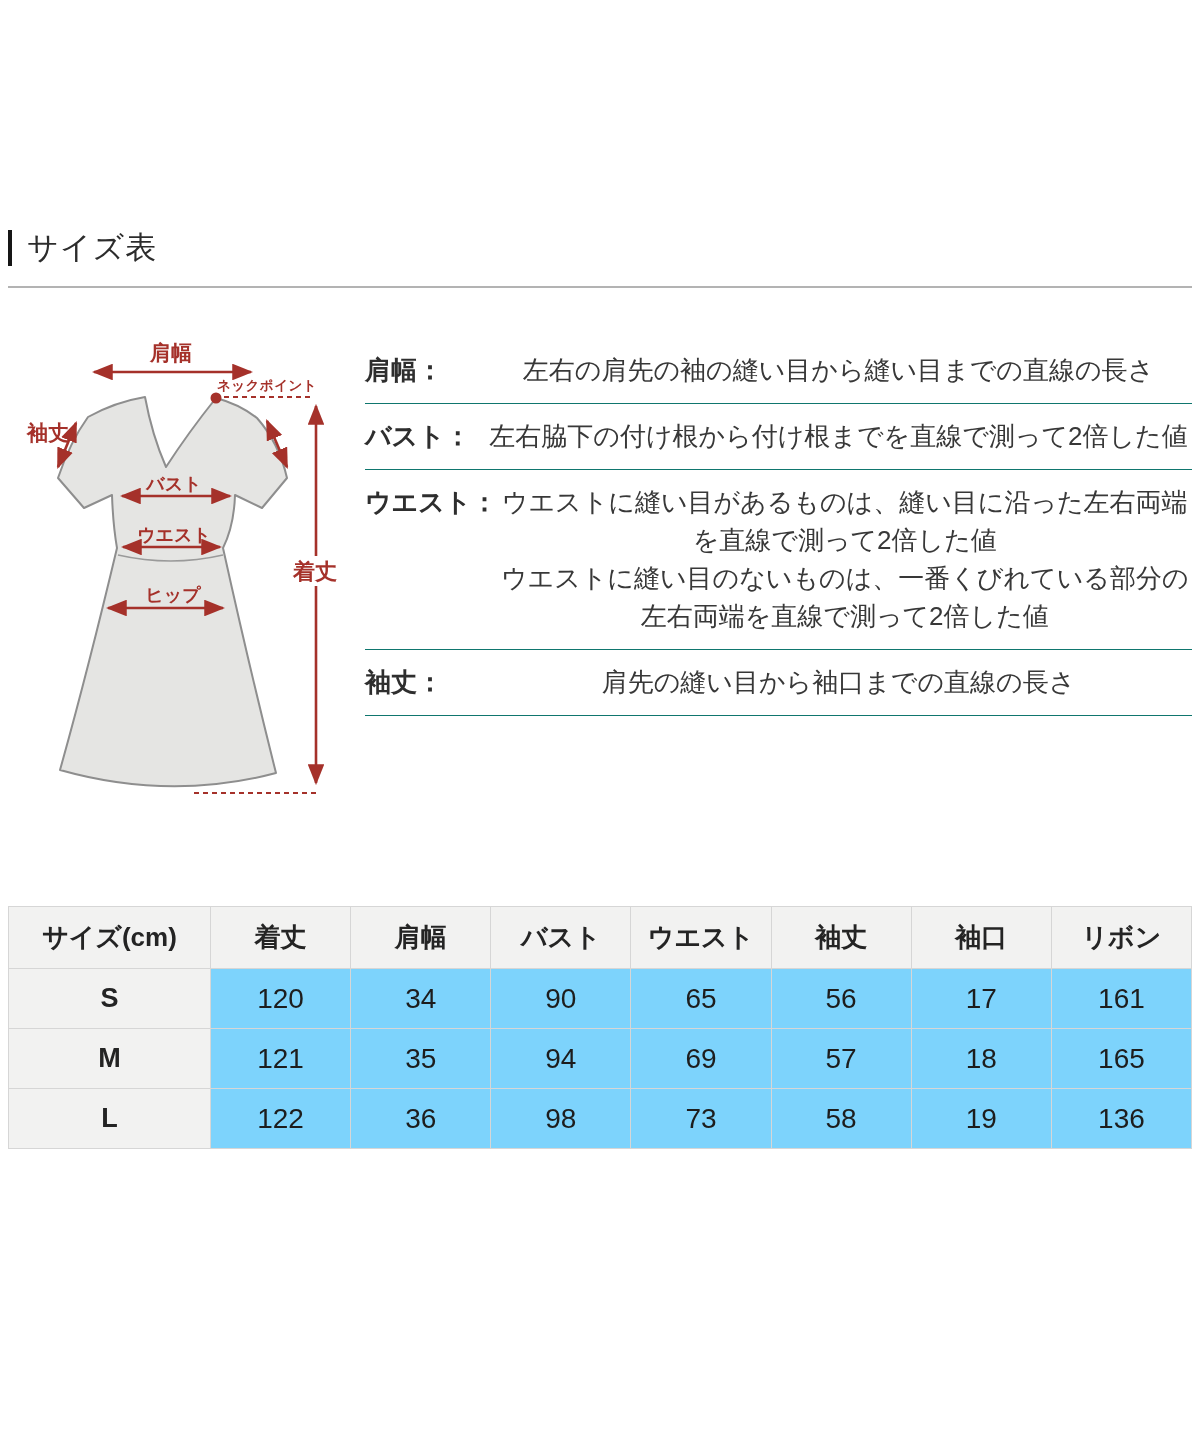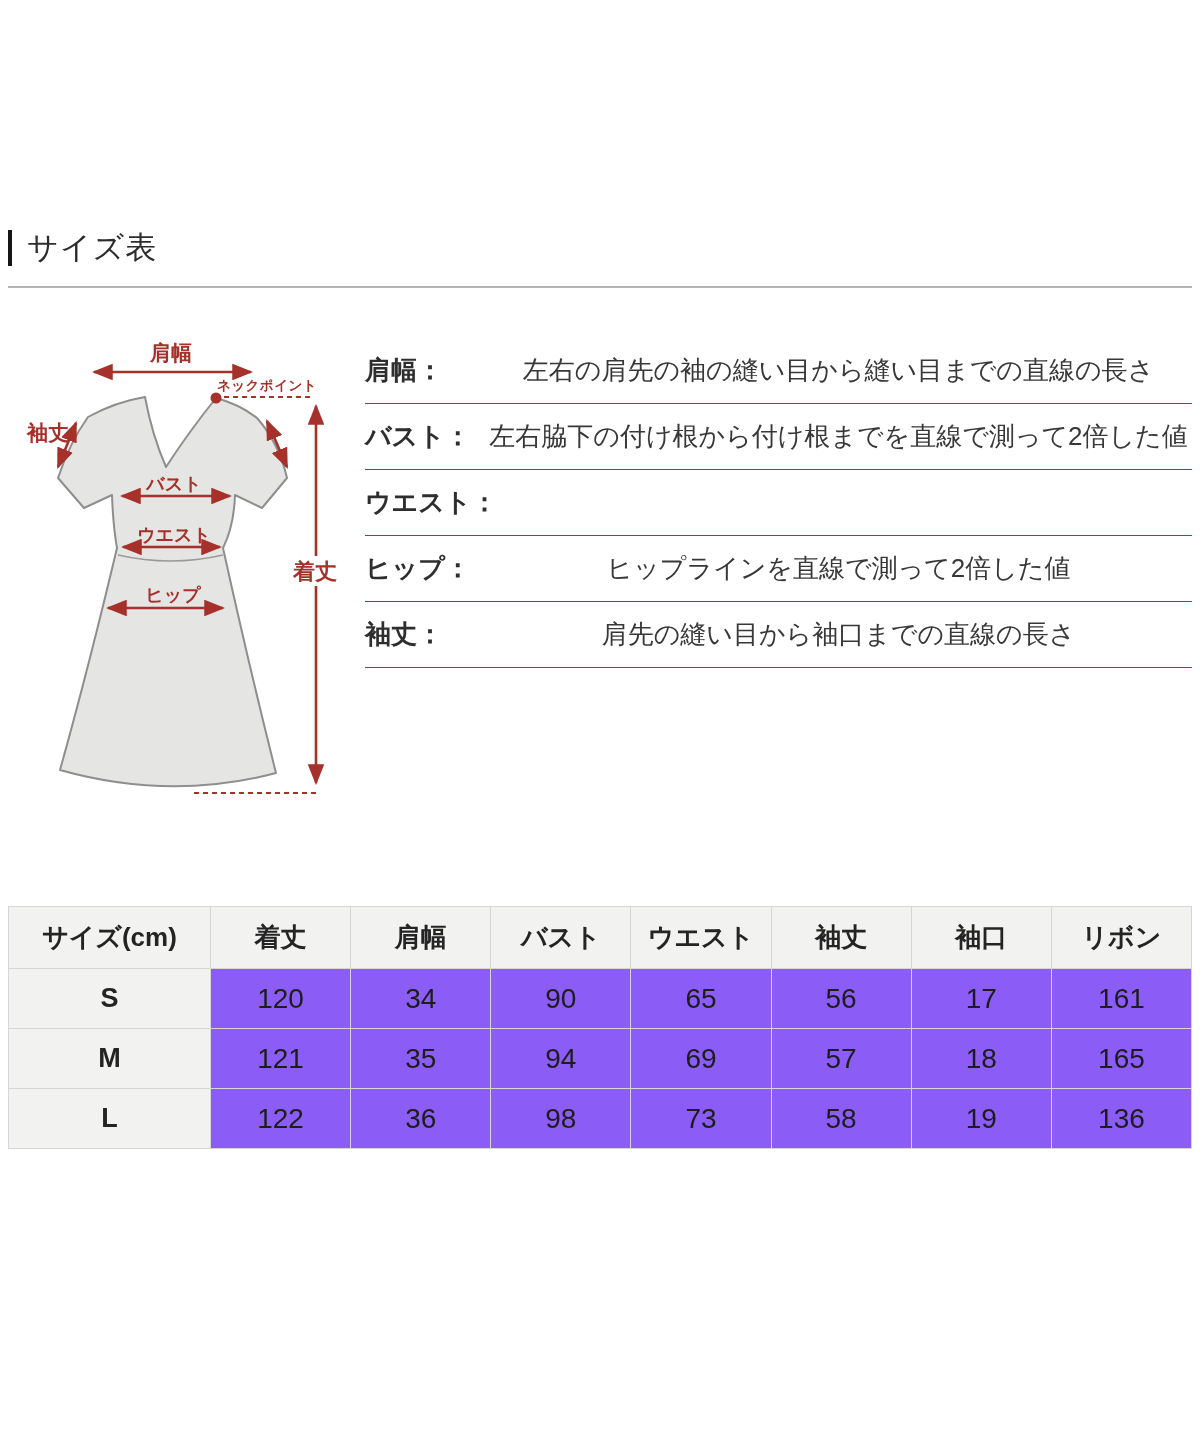--- a/index.html
+++ b/index.html
@@ -38,21 +38,21 @@
   .inline-dot{color:#9e2b24;font-size:24px;}
 
   
   .size-table{position:absolute;left:8px;top:906px;width:1184px;border-collapse:collapse;table-layout:fixed;}
   .size-table col.c-size{width:202px;}
   .size-table th,.size-table td{
     border:1px solid #d6d6d6;text-align:center;vertical-align:middle;padding:0;
   }
   .size-table thead th{height:61px;background:#f2f2f1;font-size:26px;font-weight:700;color:#242424;}
   .size-table tbody th{height:59px;background:#f2f2f1;font-size:27px;font-weight:700;color:#242424;}
-  .size-table tbody td{height:59px;background:#8b5cf6;font-size:28px;font-weight:400;color:#1d1d1d;}
+  .size-table tbody td{height:59px;background:#7dd3fc;font-size:28px;font-weight:400;color:#1d1d1d;}
 </style>
 </head>
 <body>
 
 <div class="page">
 
   <div class="title-wrap">
     <span class="title-bar"></span>
     <h1 class="page-title">サイズ表</h1>
   </div>
@@ -124,28 +124,28 @@
 
     <div class="def-row">
       <div class="def-term">バスト：</div>
       <div class="def-body">
         <div class="def-line">左右脇下の付け根から付け根までを直線で測って2倍した値</div>
       </div>
     </div>
 
     <div class="def-row">
       <div class="def-term">ウエスト：</div>
-    </div>
-
-    <div class="def-row">
-      <div class="def-term">ヒップ：</div>
-      <div class="def-body">
-        <div class="def-line">ヒップラインを直線で測って2倍した値</div>
-      </div>
-    </div>
+      <div class="def-body">
+        <div class="def-line">ウエストに縫い目があるものは、縫い目に沿った左右両端</div>
+        <div class="def-line">を直線で測って2倍した値</div>
+        <div class="def-line">ウエストに縫い目のないものは、一番くびれている部分の</div>
+        <div class="def-line">左右両端を直線で測って2倍した値</div>
+      </div>
+    </div>
+
 
 
     <div class="def-row">
       <div class="def-term">袖丈：</div>
       <div class="def-body">
         <div class="def-line">肩先の縫い目から袖口までの直線の長さ</div>
       </div>
     </div>
 
   </section>

